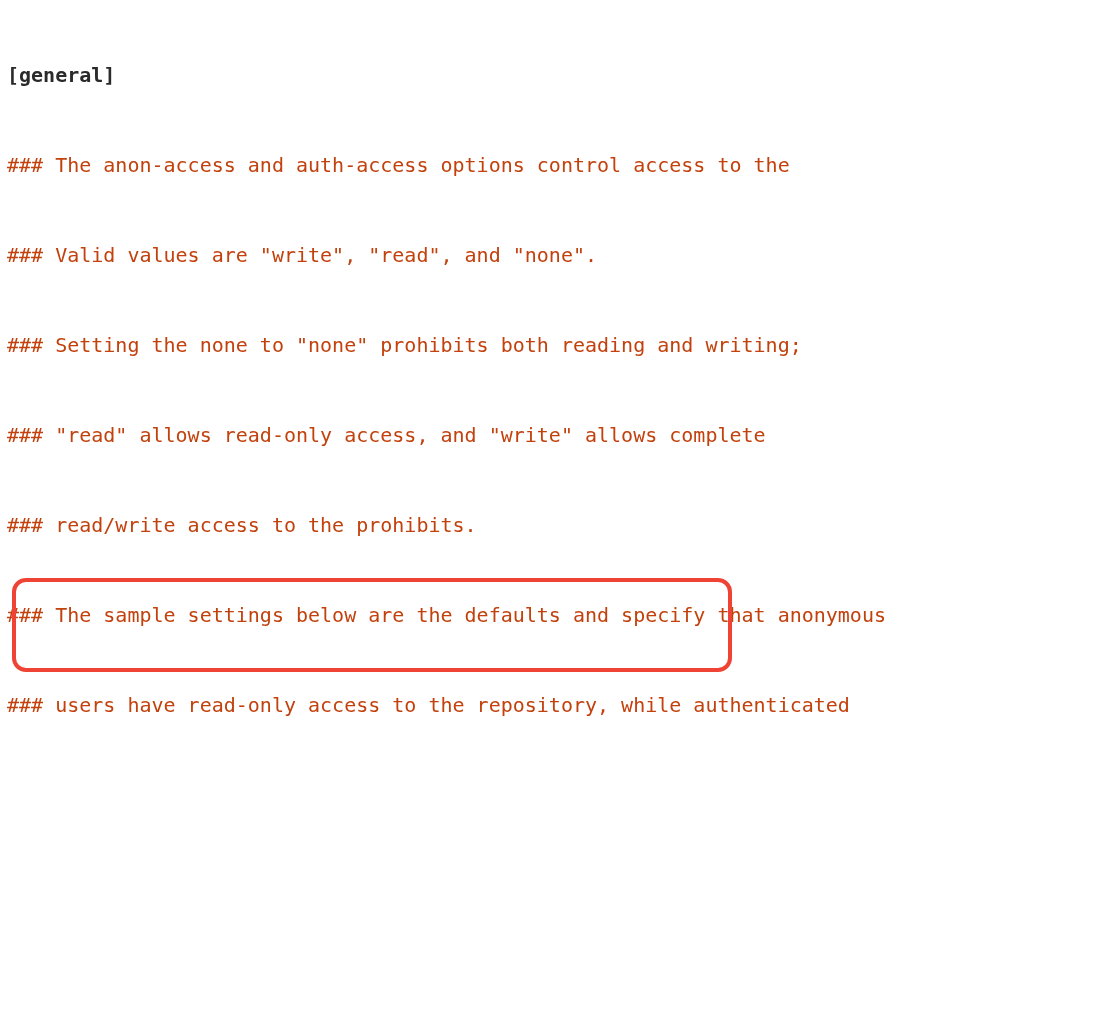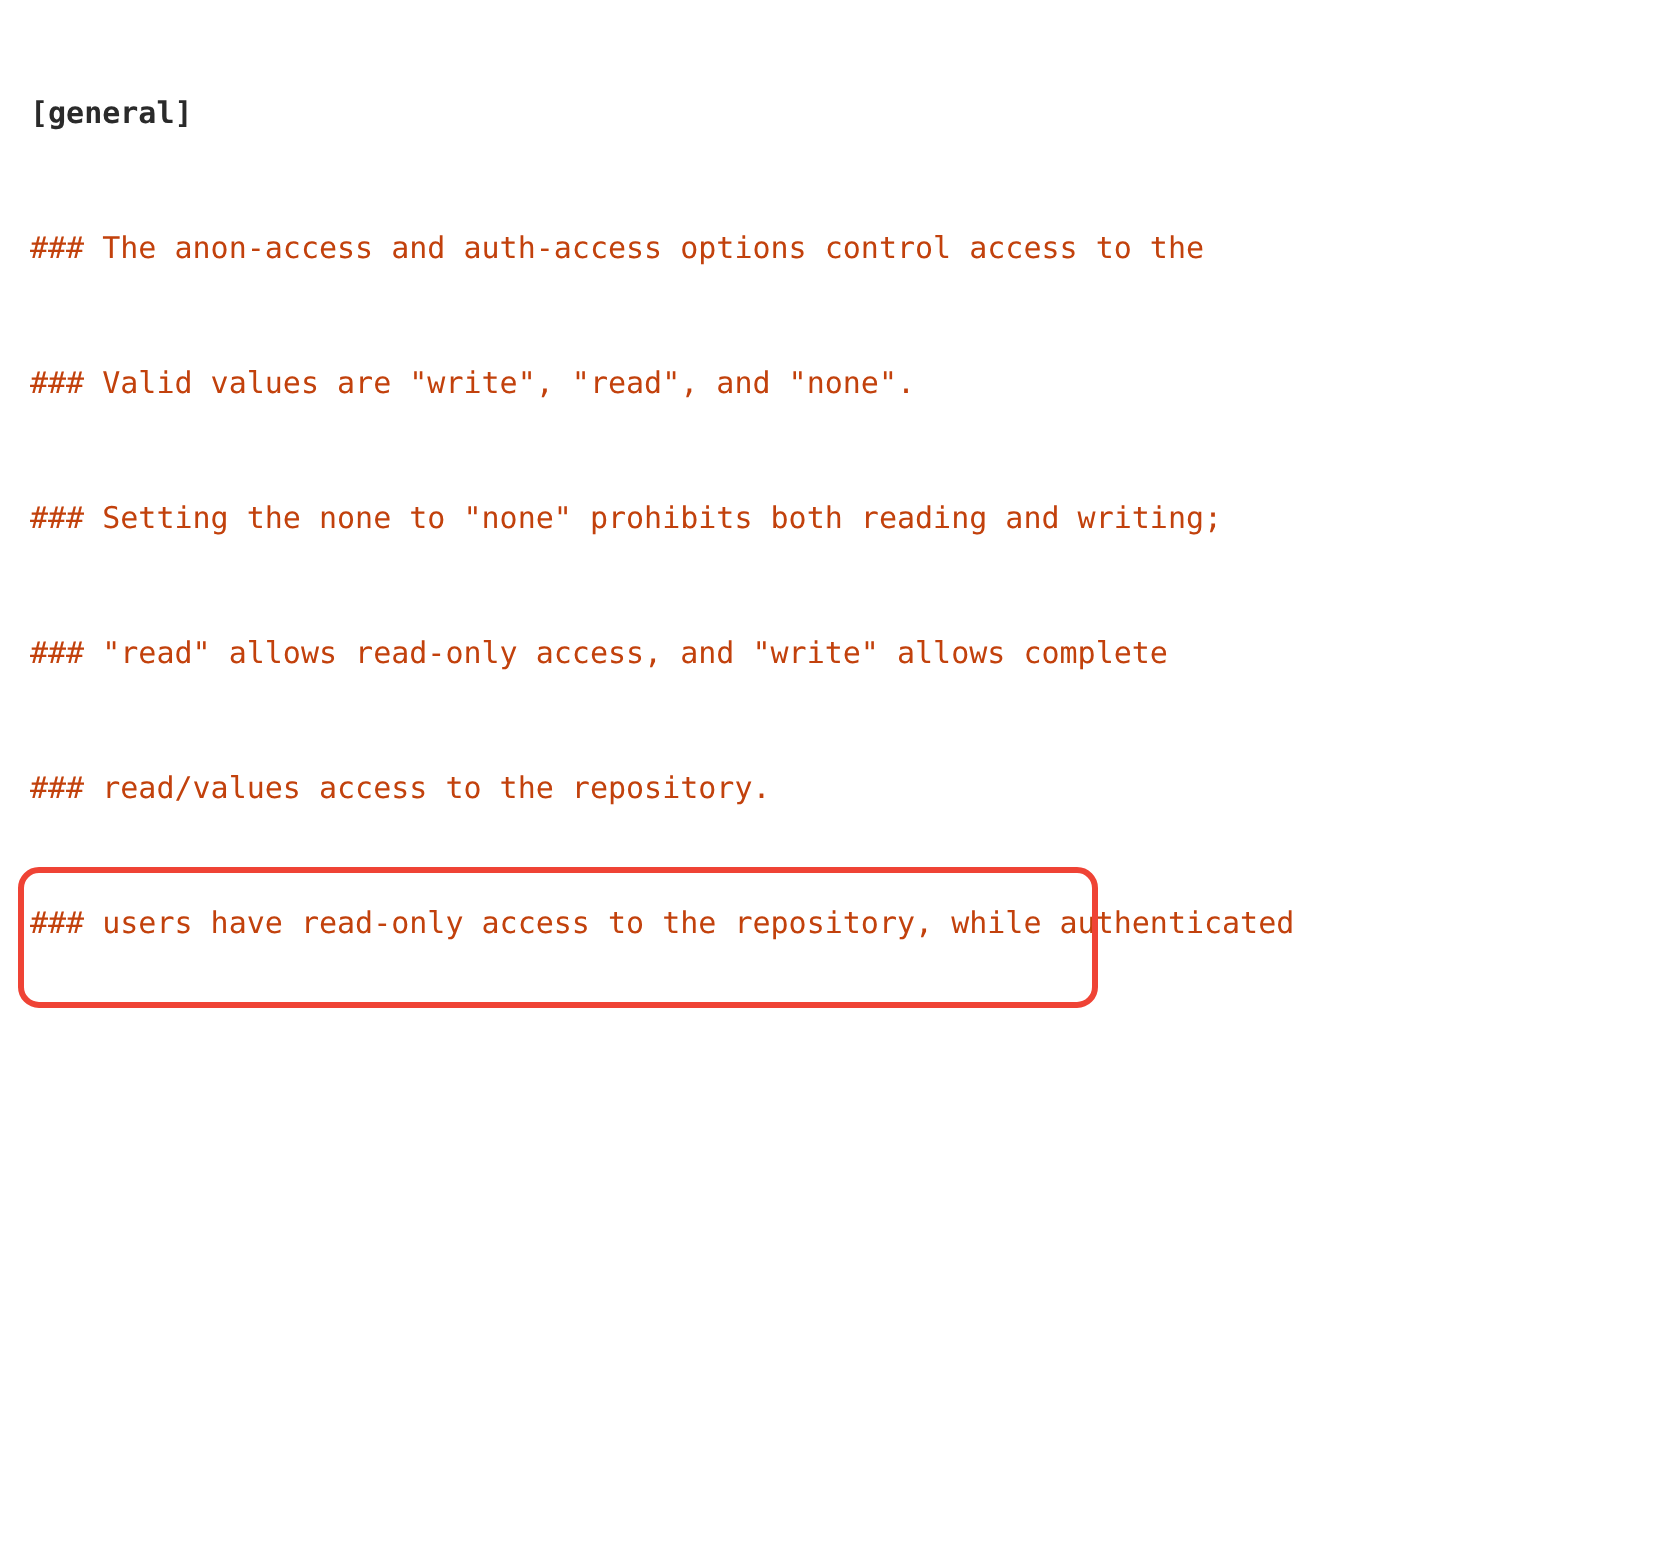--- a/index.html
+++ b/index.html
@@ -11,21 +11,21 @@
   .code-block {
     position: relative;
     font-family: "Menlo", "Consolas", "DejaVu Sans Mono", "Courier New", monospace;
     font-size: 20px;
     line-height: 30px;
     white-space: pre;
     color: #000;
     padding: 0 0 2px 0;
   }
   .code-line {
-    padding-left: 20px;
+    padding-left: 7px;
   }
   .comment      { color: #c2410c; }
   .section-head { color: #2a2a2a; font-weight: 700; }
   .red-box {
     position: absolute;
     left: 12px;
     width: 720px;
     border: 4px solid #ef4335;
     border-radius: 14px;
     pointer-events: none;
@@ -35,21 +35,22 @@
 </style>
 </head>
 <body>
 
 <div class="code-block">
   <div class="code-line"><span class="section-head">[general]</span></div>
   <div class="code-line"><span class="comment">### The anon-access and auth-access options control access to the</span></div>
   <div class="code-line"><span class="comment">### Valid values are "write", "read", and "none".</span></div>
   <div class="code-line"><span class="comment">### Setting the none to "none" prohibits both reading and writing;</span></div>
   <div class="code-line"><span class="comment">### "read" allows read-only access, and "write" allows complete</span></div>
-  <div class="code-line"><span class="comment">### read/values access to the repository.</span></div>
+  <div class="code-line"><span class="comment">### read/write access to the prohibits.</span></div>
+  <div class="code-line"><span class="comment">### The sample settings below are the defaults and specify that anonymous</span></div>
   <div class="code-line"><span class="comment">### users have read-only access to the repository, while authenticated</span></div>
   
   
   
   
   
   
   
   
   

